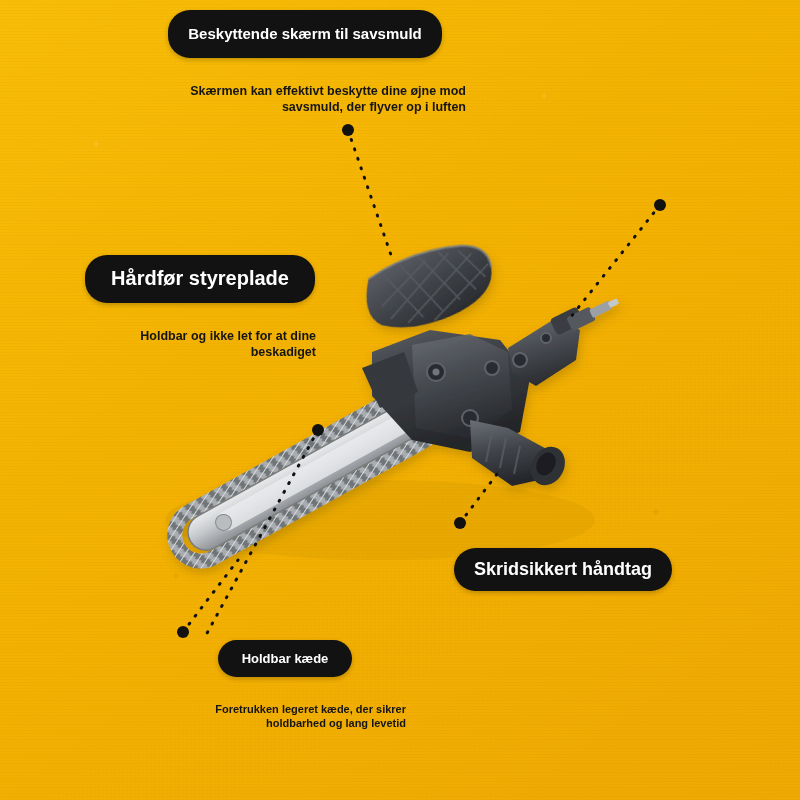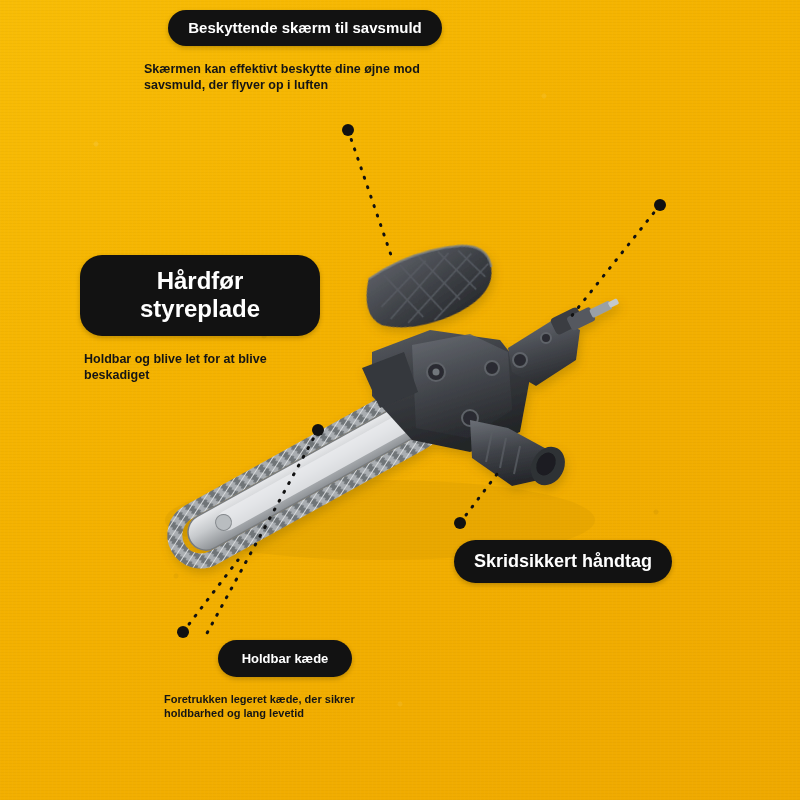--- a/index.html
+++ b/index.html
@@ -43,51 +43,51 @@
 
   
   .callout {
     position: absolute;
     z-index: 5;
   }
   .pill {
     background: #121212;
     color: #ffffff;
     border-radius: 22px;
-    padding: 9px 20px;
+    padding: 15px 20px;
     font-weight: bold;
     text-align: center;
     line-height: 1.18;
     box-shadow: 0 2px 5px rgba(0,0,0,0.22);
     display: inline-block;
   }
   .desc {
     color: #151515;
     font-weight: bold;
-    text-align: left;
+    text-align: right;
     line-height: 1.28;
-    margin-top: 15px;
+    margin-top: 25px;
     padding: 0 4px;
   }
 
   
   #c-guard   { left: 140px; top: 10px;  width: 330px; }
   #c-guard .pill { font-size: 15px; }
   #c-guard .desc { font-size: 12.5px; }
 
   #c-shaft   { left: 420px; top: 70px;  width: 320px; }
   #c-shaft .pill { font-size: 19px; padding: 11px 22px; }
   #c-shaft .desc { font-size: 12.5px; }
 
   #c-bar     { left: 80px;  top: 255px; width: 240px; }
-  #c-bar .pill { font-size: 24px; padding: 12px 26px; }
+  #c-bar .pill { font-size: 20px; padding: 12px 26px; }
   #c-bar .desc { font-size: 12.5px; }
 
   #c-handle  { left: 428px; top: 540px; width: 270px; }
-  #c-handle .pill { font-size: 18px; padding: 11px 20px; }
+  #c-handle .pill { font-size: 18px; padding: 11px 20px; margin-top: 8px; }
   #c-handle .desc { font-size: 12.5px; }
 
   #c-chain   { left: 160px; top: 640px; width: 250px; }
   #c-chain .pill { font-size: 13px; padding: 11px 24px; }
   #c-chain .desc { font-size: 11px; }
 </style>
 </head>
 <body>
 
 <div id="stage">
@@ -216,21 +216,21 @@
       <div class="pill">Beskyttende skærm til savsmuld</div>
     </div>
     <div class="desc">Skærmen kan effektivt beskytte dine øjne mod savsmuld, der flyver op i luften</div>
   </div>
 
 
   <div class="callout" id="c-bar">
     <div style="text-align:center;">
       <div class="pill">Hårdfør styreplade</div>
     </div>
-    <div class="desc">Holdbar og blive let for at blive beskadiget</div>
+    <div class="desc">Holdbar og ikke let for at dine beskadiget</div>
   </div>
 
   <div class="callout" id="c-handle">
     <div style="text-align:center;">
       <div class="pill">Skridsikkert håndtag</div>
     </div>
   </div>
 
   <div class="callout" id="c-chain">
     <div style="text-align:center;">

